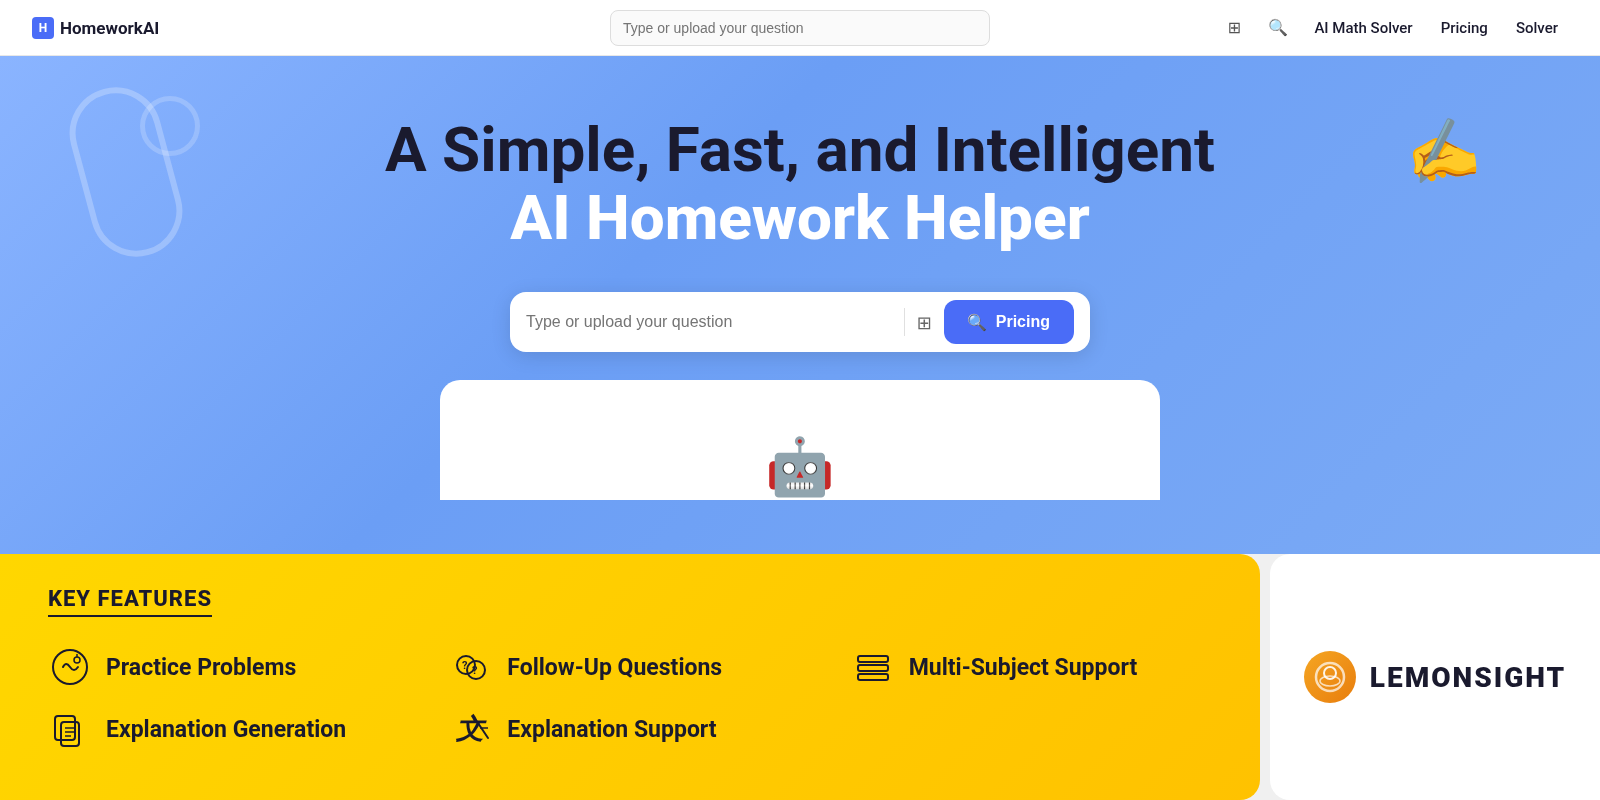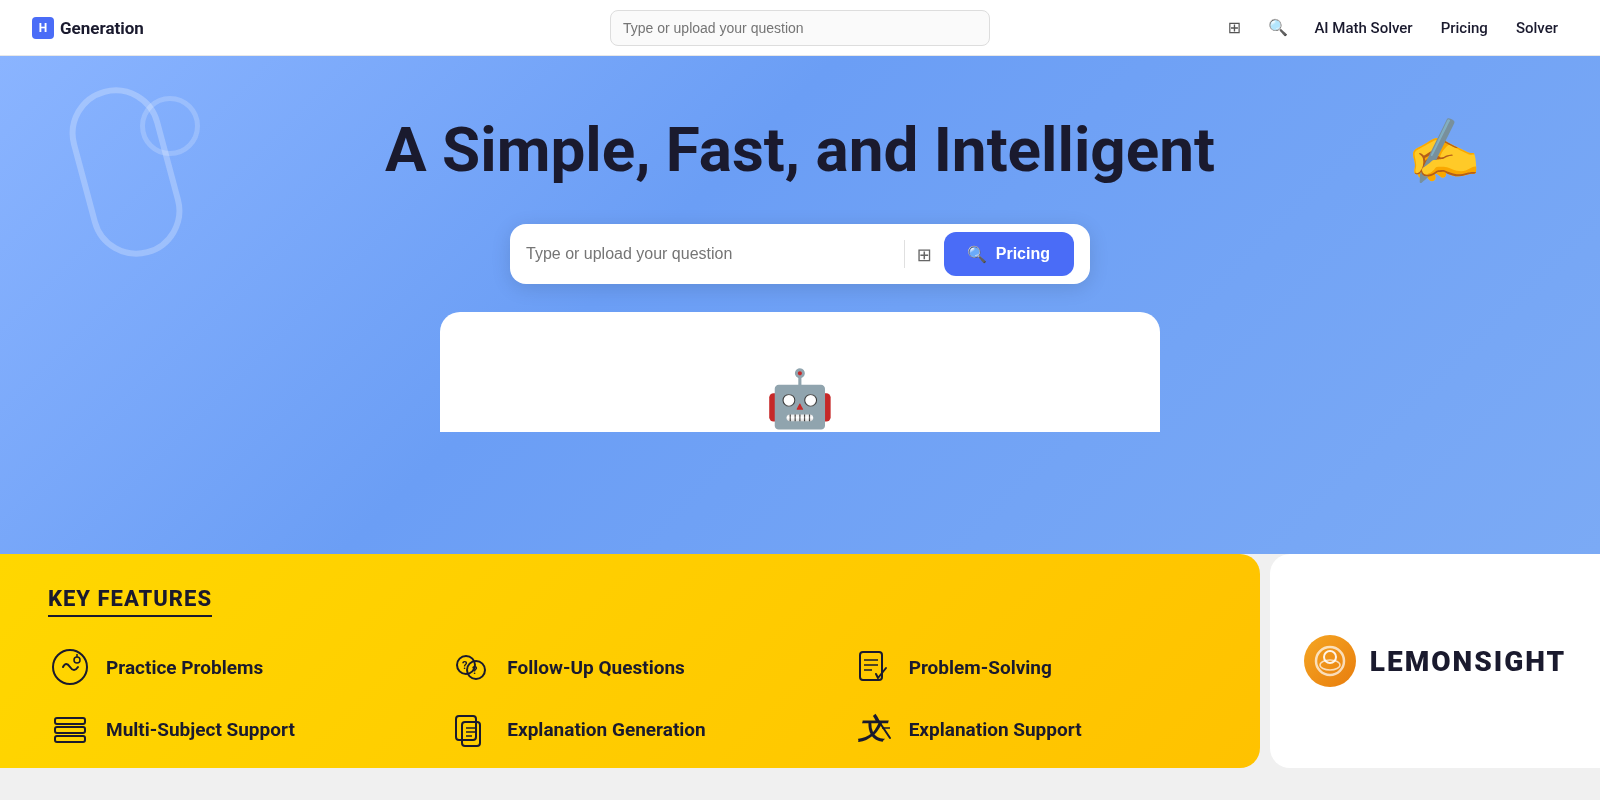--- a/index.html
+++ b/index.html
@@ -209,21 +209,21 @@
       position: absolute;
       right: 120px;
       top: 60px;
       font-size: 60px;
       z-index: 3;
       transform: rotate(-10deg);
     }
 
     
     .bottom-section {
-      height: 214px;
+      height: 246px;
       display: flex;
       gap: 0;
     }
     .features-panel {
       flex: 0 0 1260px;
       background: #FFD700;
       background: linear-gradient(135deg, #FFD700 0%, #FFC200 100%);
       border-radius: 0 20px 20px 0;
       padding: 32px 48px;
     }
@@ -251,21 +251,21 @@
     .feature-icon {
       width: 44px;
       height: 44px;
       display: flex;
       align-items: center;
       justify-content: center;
       font-size: 26px;
       flex-shrink: 0;
     }
     .feature-label {
-      font-size: 19px;
+      font-size: 23px;
       font-weight: 700;
       color: #1a1a2e;
     }
     .brand-panel {
       flex: 1;
       background: #fff;
       border-radius: 20px 0 0 20px;
       margin-left: 10px;
       display: flex;
       align-items: center;
@@ -289,41 +289,42 @@
       letter-spacing: 2px;
       text-transform: uppercase;
     }
   </style>
 </head>
 <body>
 
 <nav class="navbar">
   <div class="nav-logo">
     <div class="nav-logo-icon">H</div>
-    <span>Generation</span>
+    <span>HomeworkAI</span>
   </div>
   <div class="nav-search-center">
     <input class="nav-search-input" type="text" placeholder="Type or upload your question" style="">
   </div>
   <div class="nav-right">
     <button class="nav-icon-btn">⊞</button>
     <button class="nav-icon-btn">🔍</button>
     <a class="nav-link">AI Math Solver</a>
     <a class="nav-link">Pricing</a>
     <a class="nav-link">Solver</a>
   </div>
 </nav>
 
 <section class="hero">
   <div class="hero-bg-decoration"></div>
 
   <div class="hero-writing-hand">✍️</div>
 
   <div class="hero-title">
     <span class="hero-title-line1">A Simple, Fast, and Intelligent</span>
+    <span class="hero-title-line2">AI Homework Helper</span>
   </div>
 
   <div class="hero-search-bar">
     <input class="hero-search-input" type="text" placeholder="Type or upload your question" style="">
     <div class="hero-search-divider"></div>
     <span class="hero-calc-icon">⊞</span>
     <button class="hero-search-btn">
       <span>🔍</span>
       <span>Pricing</span>
     </button>
@@ -357,32 +358,20 @@
           <svg width="38" height="38" viewBox="0 0 38 38" fill="none">
             <circle cx="14" cy="17" r="9" stroke="#1a1a2e" stroke-width="2" fill="none"></circle>
             <circle cx="24" cy="22" r="9" stroke="#1a1a2e" stroke-width="2" fill="none"></circle>
             <text x="10" y="21" font-size="11" fill="#1a1a2e" font-weight="bold">?</text>
             <text x="20" y="26" font-size="11" fill="#1a1a2e" font-weight="bold">?</text>
           </svg>
         </div>
         <span class="feature-label">Follow-Up Questions</span>
       </div>
 
-      <div class="feature-item">
-        <div class="feature-icon">
-          <svg width="38" height="38" viewBox="0 0 38 38" fill="none">
-            <rect x="6" y="4" width="22" height="28" rx="3" stroke="#1a1a2e" stroke-width="2" fill="none"></rect>
-            <line x1="10" y1="12" x2="24" y2="12" stroke="#1a1a2e" stroke-width="1.5"></line>
-            <line x1="10" y1="17" x2="24" y2="17" stroke="#1a1a2e" stroke-width="1.5"></line>
-            <line x1="10" y1="22" x2="18" y2="22" stroke="#1a1a2e" stroke-width="1.5"></line>
-            <polyline points="22,26 24,30 32,20" stroke="#1a1a2e" stroke-width="2" fill="none" stroke-linecap="round" stroke-linejoin="round"></polyline>
-          </svg>
-        </div>
-        <span class="feature-label">Problem-Solving</span>
-      </div>
 
       <div class="feature-item">
         <div class="feature-icon">
           <svg width="38" height="38" viewBox="0 0 38 38" fill="none">
             <rect x="4" y="8" width="30" height="6" rx="2" stroke="#1a1a2e" stroke-width="2" fill="none"></rect>
             <rect x="4" y="17" width="30" height="6" rx="2" stroke="#1a1a2e" stroke-width="2" fill="none"></rect>
             <rect x="4" y="26" width="30" height="6" rx="2" stroke="#1a1a2e" stroke-width="2" fill="none"></rect>
           </svg>
         </div>
         <span class="feature-label">Multi-Subject Support</span>

